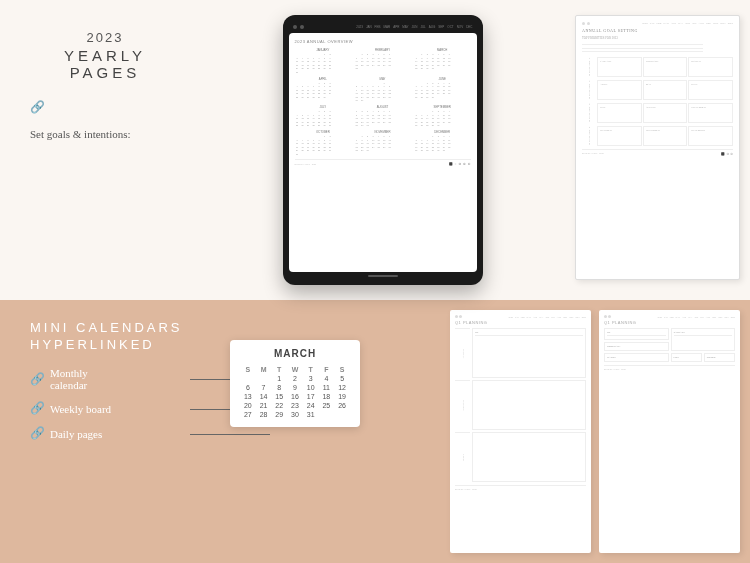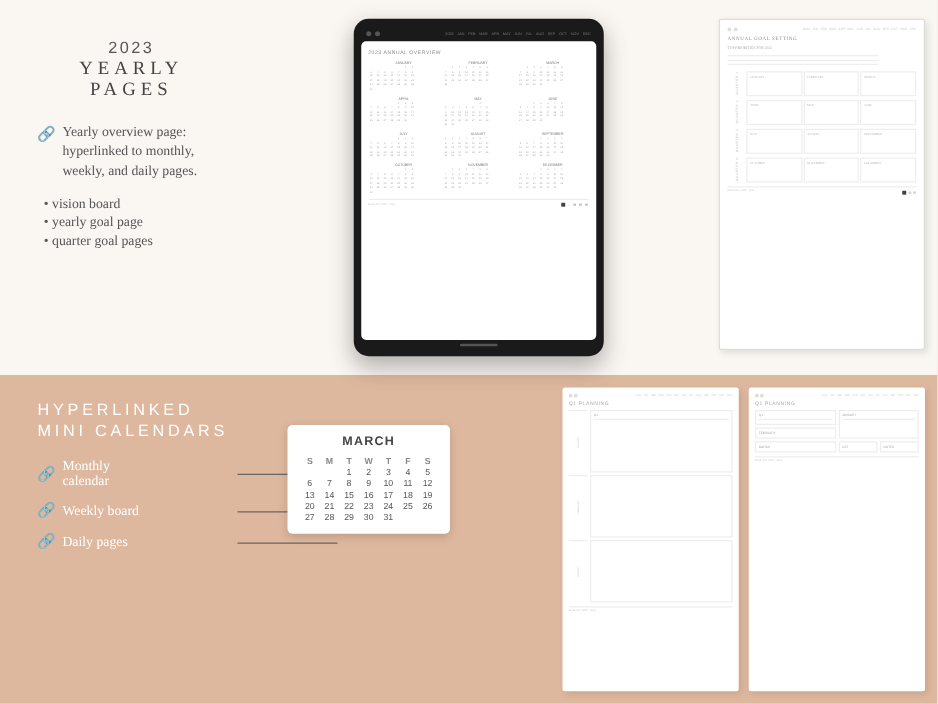--- a/index.html
+++ b/index.html
@@ -47,21 +47,21 @@
       margin-bottom: 2px;
       font-family: sans-serif;
     }
 
     .section-title {
       font-size: 15px;
       letter-spacing: 4px;
       color: #444;
       text-align: center;
       margin-bottom: 18px;
-      font-family: Liberation Serif, serif;
+      font-family: Liberation Sans, sans-serif;
       font-weight: normal;
     }
 
     .feature-item {
       display: flex;
       align-items: flex-start;
       margin-bottom: 12px;
       font-size: 11px;
       color: #555;
       line-height: 1.4;
@@ -396,29 +396,24 @@
 <div class="layout">
 
   <div class="top-section">
 
     <div class="left-panel-top">
       <div class="year-label">2023</div>
       <div class="section-title">YEARLY PAGES</div>
 
       <div class="feature-item">
         <span class="link-icon">🔗</span>
-        <span>Yearly overview page: hyperlinked to monthly, weekly, and daily pages.</span>
       </div>
 
       <div class="bullet-section">
-        <ul>
-          <li>vision board</li>
-          <li>yearly goal page</li>
-          <li>quarter goal pages</li>
-        </ul>
+        <p>Set goals &amp; intentions:</p>
       </div>
     </div>
 
     <div class="center-panel">
       <div class="ipad-mockup">
         <div class="ipad-top-bar">
           <div class="ipad-dots">
             <div class="ipad-dot"></div>
             <div class="ipad-dot"></div>
           </div>
@@ -1155,22 +1150,22 @@
           </div>
         </div>
       </div>
     </div>
 
   </div>
 
   <div class="bottom-section">
 
     <div class="left-panel-bottom">
+      <div class="bottom-title">MINI CALENDARS</div>
       <div class="bottom-title">HYPERLINKED</div>
-      <div class="bottom-title">MINI CALENDARS</div>
 
       <div style="margin-top:15px;position:relative;">
         <div class="bottom-feature">
           <span class="link-icon">🔗</span>
           <span style="font-size:11px;color:#fff;">Monthly<br>calendar</span>
           <div style="position:absolute;right:-85px;top:50%;width:80px;height:1px;background:#666;"></div>
         </div>
         <div class="bottom-feature" style="margin-top:10px;">
           <span class="link-icon">🔗</span>
           <span style="font-size:11px;color:#fff;">Weekly board</span>

